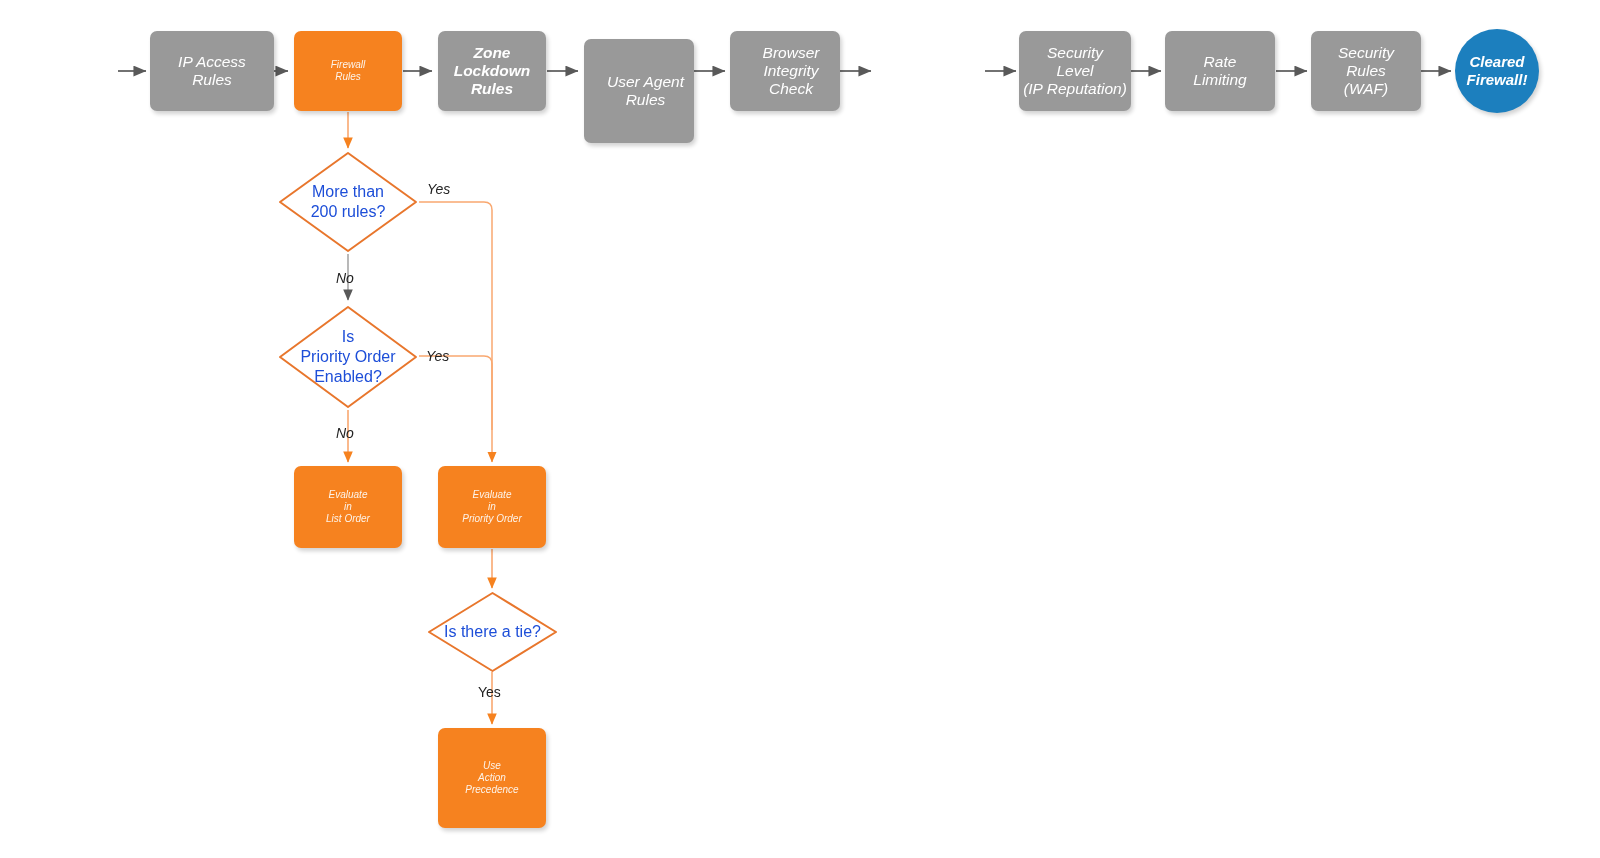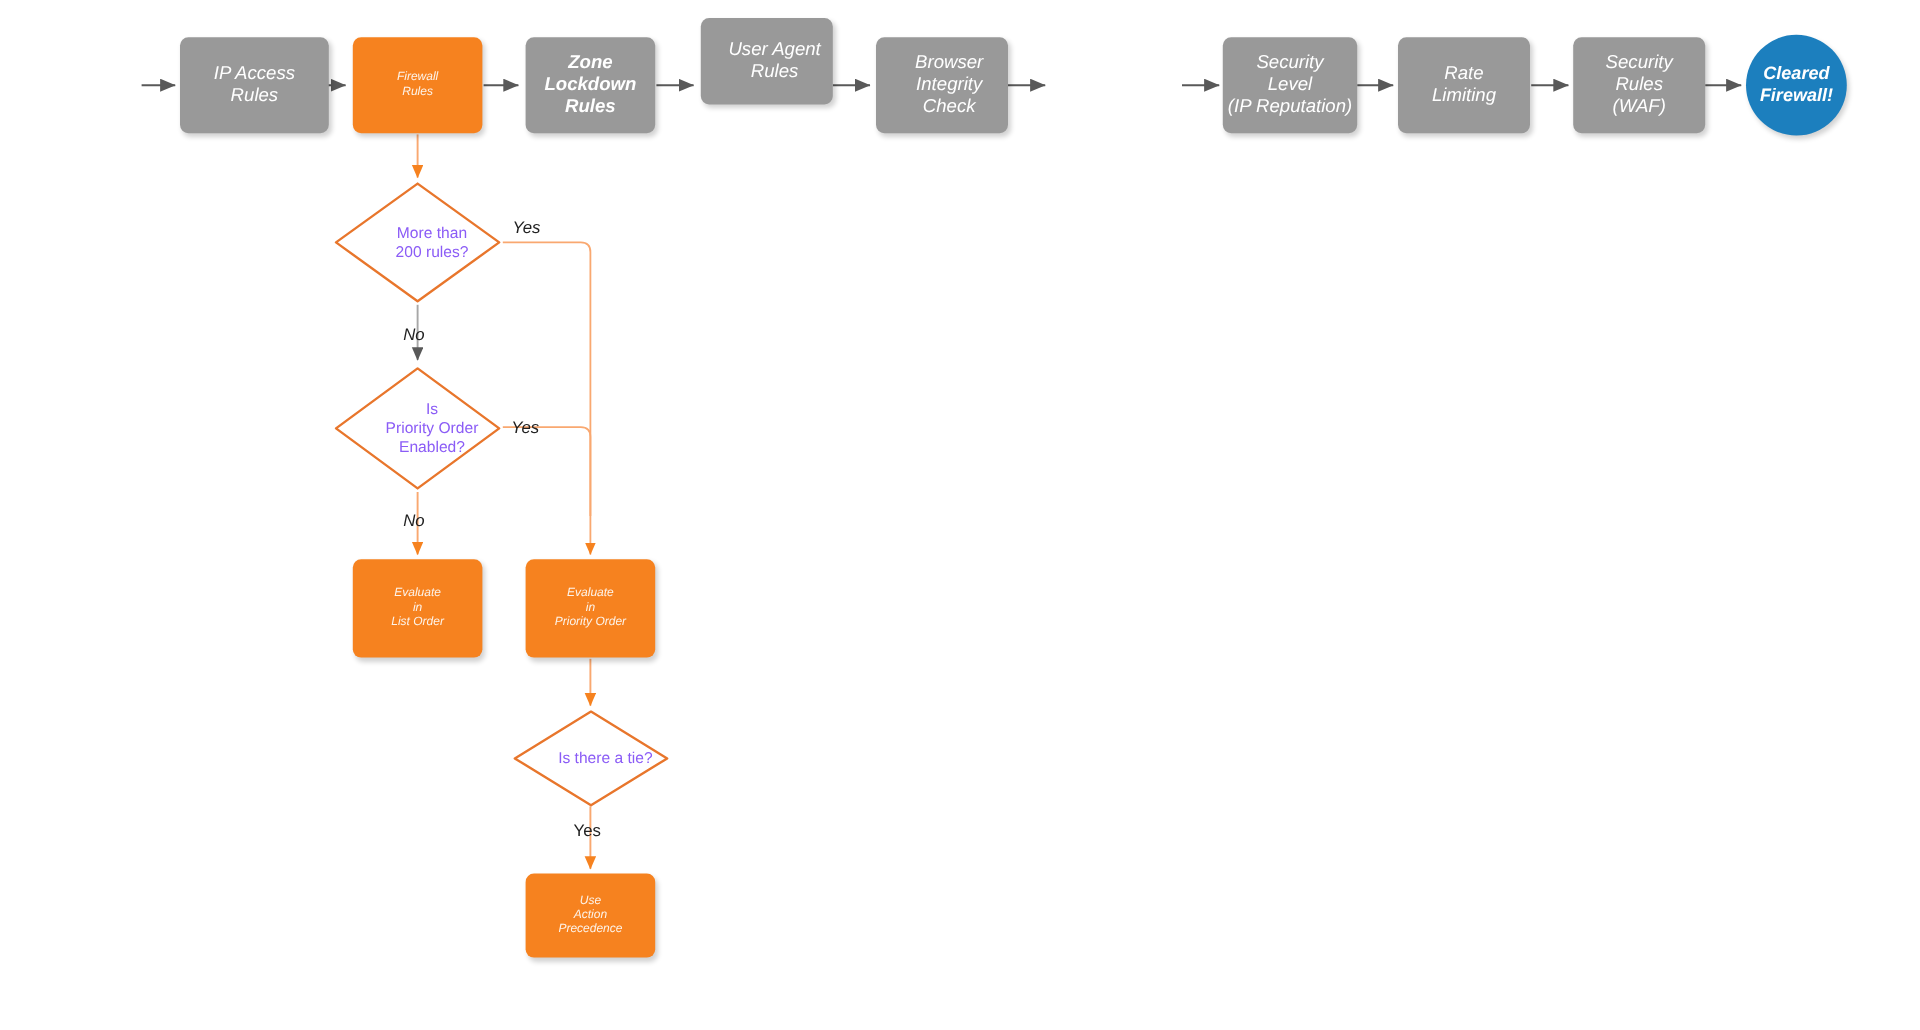--- a/index.html
+++ b/index.html
@@ -87,29 +87,29 @@
     box-sizing: border-box;
   }
   .decision .dia-shape {
     position: absolute;
     left: 0; top: 0;
     width: 100%;
     height: 100%;
   }
   .decision .dia-label {
     position: absolute;
-    left: 12px; top: 0;
+    left: 0; top: 0;
     width: 100%;
     height: 100%;
     display: flex;
     align-items: center;
     justify-content: center;
     text-align: center;
-    font-size: 13px;
-    color: #8b5cf6;
+    font-size: 16px;
+    color: #1d4ed8;
     line-height: 1.25;
     white-space: pre-line;
   }
 
   
   .edge-label {
     position: absolute;
     font-size: 14px;
     font-style: italic;
     color: #222222;
@@ -169,21 +169,21 @@
   <div class="node proc" style="left:150px; top:31px; width:124px; height:80px;">IP Access
 Rules</div>
 
   <div class="node proc-accent" style="left:294px; top:31px; width:108px; height:80px;">Firewall
 Rules</div>
 
   <div class="node proc" style="left:438px; top:31px; width:108px; height:80px;font-weight:bold;">Zone
 Lockdown
 Rules</div>
 
-  <div class="node proc" style="left:584px; top:15px; width:110px; height:72px;padding-left:13px;">User Agent
+  <div class="node proc" style="left:584px; top:39px; width:110px; height:104px;padding-left:13px;">User Agent
 Rules</div>
 
   <div class="node proc" style="left:730px; top:31px; width:110px; height:80px;padding-left:12px;">Browser
 Integrity
 Check</div>
 
 
   <div class="node proc" style="left:1019px; top:31px; width:112px; height:80px;">Security
 Level
 (IP Reputation)</div>
@@ -223,21 +223,21 @@
   </div>
 
   <div class="node proc-accent" style="left:294px; top:466px; width:108px; height:82px;">Evaluate
 in
 List Order</div>
 
   <div class="node proc-accent" style="left:438px; top:466px; width:108px; height:82px;">Evaluate
 in
 Priority Order</div>
 
-  <div class="node proc-accent" style="left:438px; top:728px; width:108px; height:70px;">Use
+  <div class="node proc-accent" style="left:438px; top:728px; width:108px; height:100px;">Use
 Action
 Precedence</div>
 
   <div class="edge-label" style="left:427px; top:181px;">Yes</div>
 
   <div class="edge-label" style="left:336px; top:270px;">No</div>
 
   <div class="edge-label" style="left:426px; top:348px;">Yes</div>
 
   <div class="edge-label" style="left:336px; top:425px;">No</div>

